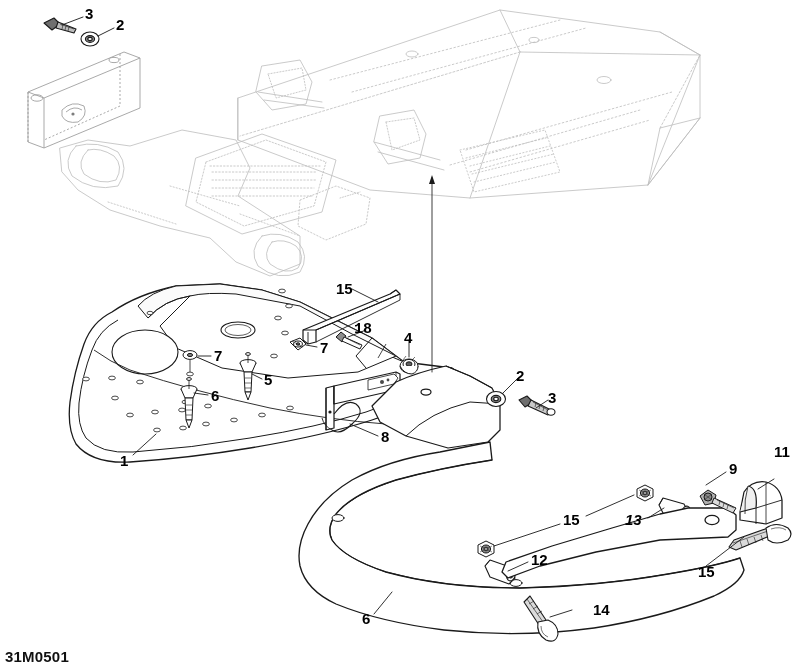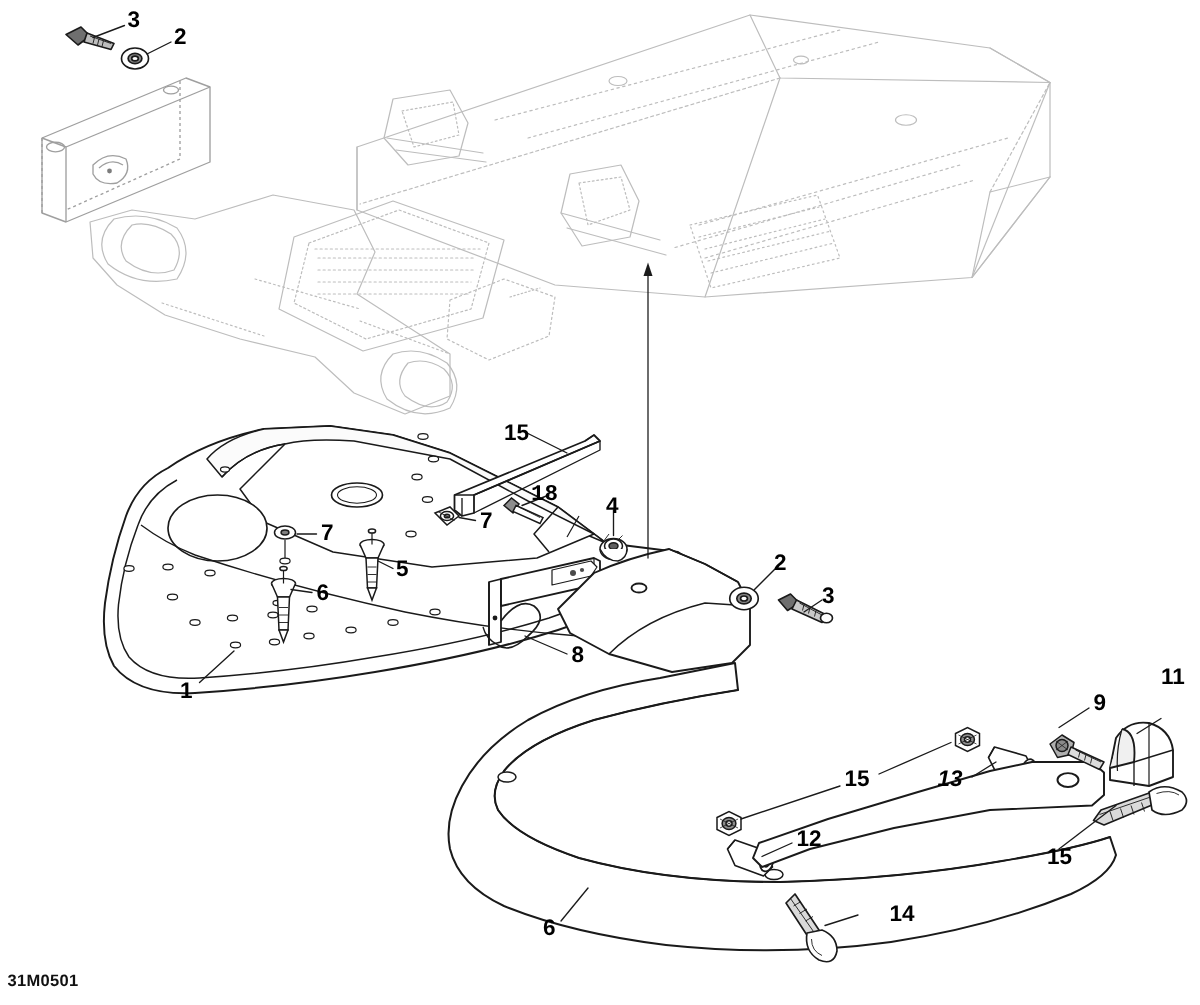--- a/index.html
+++ b/index.html
@@ -19,21 +19,21 @@
     font-size:15px;
     color:#000000;
     line-height:1;
     white-space:nowrap;
     user-select:none;
   }
   #footer-code{
     position:absolute;left:5px;top:648px;
     font-family:"Liberation Sans", sans-serif;
     font-weight:bold;
-    font-size:11px;
+    font-size:15px;
     color:#111111;
     letter-spacing:0.2px;
   }
 </style>
 </head>
 <body>
 
 <div id="diagram-root">
 
   <svg class="layer" viewBox="0 0 800 670">

